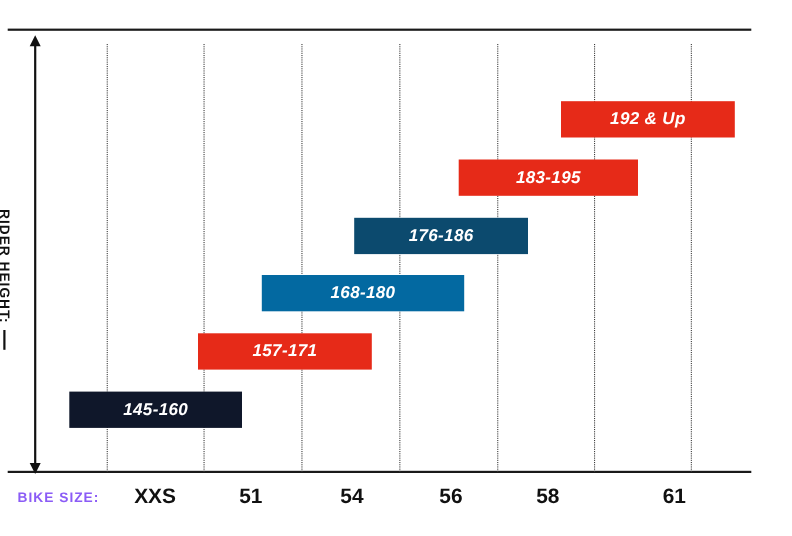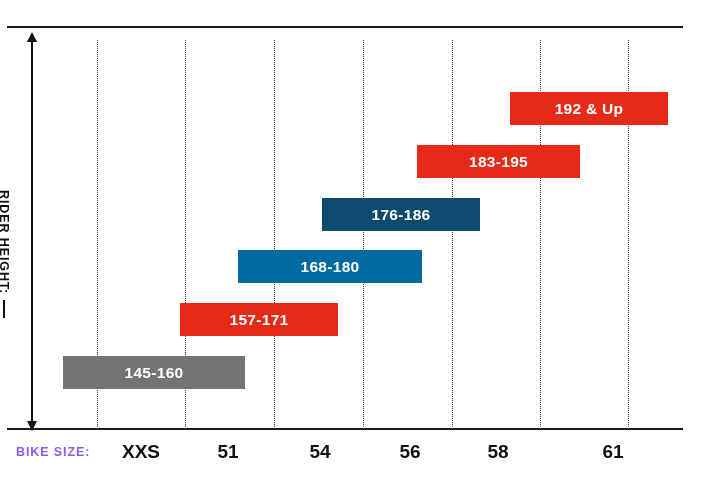--- a/index.html
+++ b/index.html
@@ -93,20 +93,21 @@
     height:33px;
     background:#E62A18;
     display:flex;
     align-items:center;
     justify-content:center;
     color:#ffffff;
     font-size:15.5px;
     font-weight:bold;
     letter-spacing:0.3px;
     box-shadow:0 0 0 1px rgba(255,255,255,0.0);
+    font-style:italic;
   }
 
   
   .xaxis-title {
     position:absolute;
     left:16px;
     top:445px;
     font-size:12.5px;
     font-weight:bold;
     letter-spacing:0.9px;
@@ -156,21 +157,21 @@
       </div>
       <div class="bar" style="left: 322px; top: 198px; width: 158px; background: #0c4a6e; color: rgb(255, 255, 255);">
         <span>176-186</span>
       </div>
       <div class="bar" style="left: 238px; top: 250px; width: 184px; background: #0369a1; color: rgb(255, 255, 255);">
         <span>168-180</span>
       </div>
       <div class="bar" style="left: 160px; top: 303px; width: 158px; background: rgb(230, 42, 24); color: rgb(255, 255, 255); margin-left: 20px;">
         <span>157-171</span>
       </div>
-      <div class="bar" style="left: 63px; top: 356px; width: 182px; background: #737373; color: rgb(255, 255, 255);">
+      <div class="bar" style="left: 63px; top: 356px; width: 157px; background: #0f172a; color: rgb(255, 255, 255);">
         <span>145-160</span>
       </div>
     </div>
 
   <div class="xaxis-title">BIKE SIZE:</div>
 
   <div id="xticks-layer">
       <div class="xtick" style="left: 141px;">XXS</div>
       <div class="xtick" style="left: 228px;">51</div>
       <div class="xtick" style="left: 320px;">54</div>

